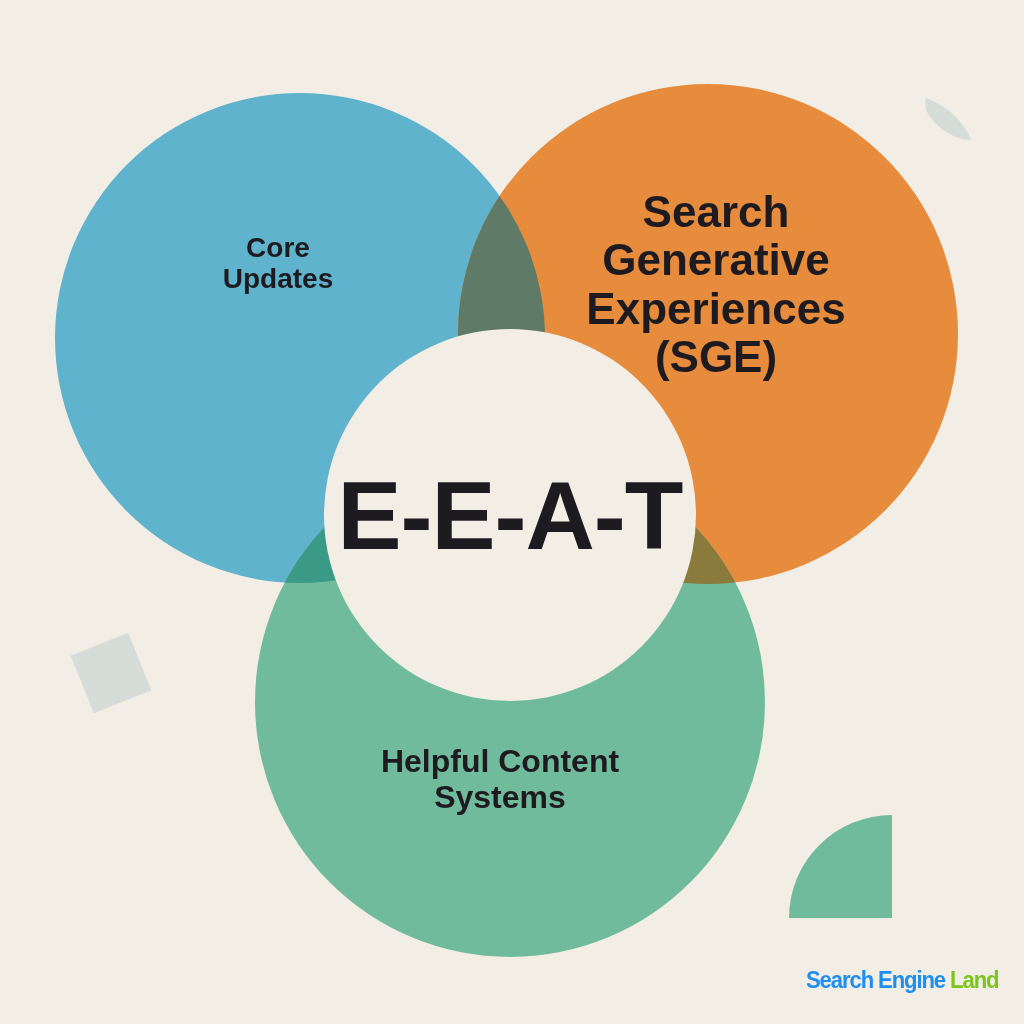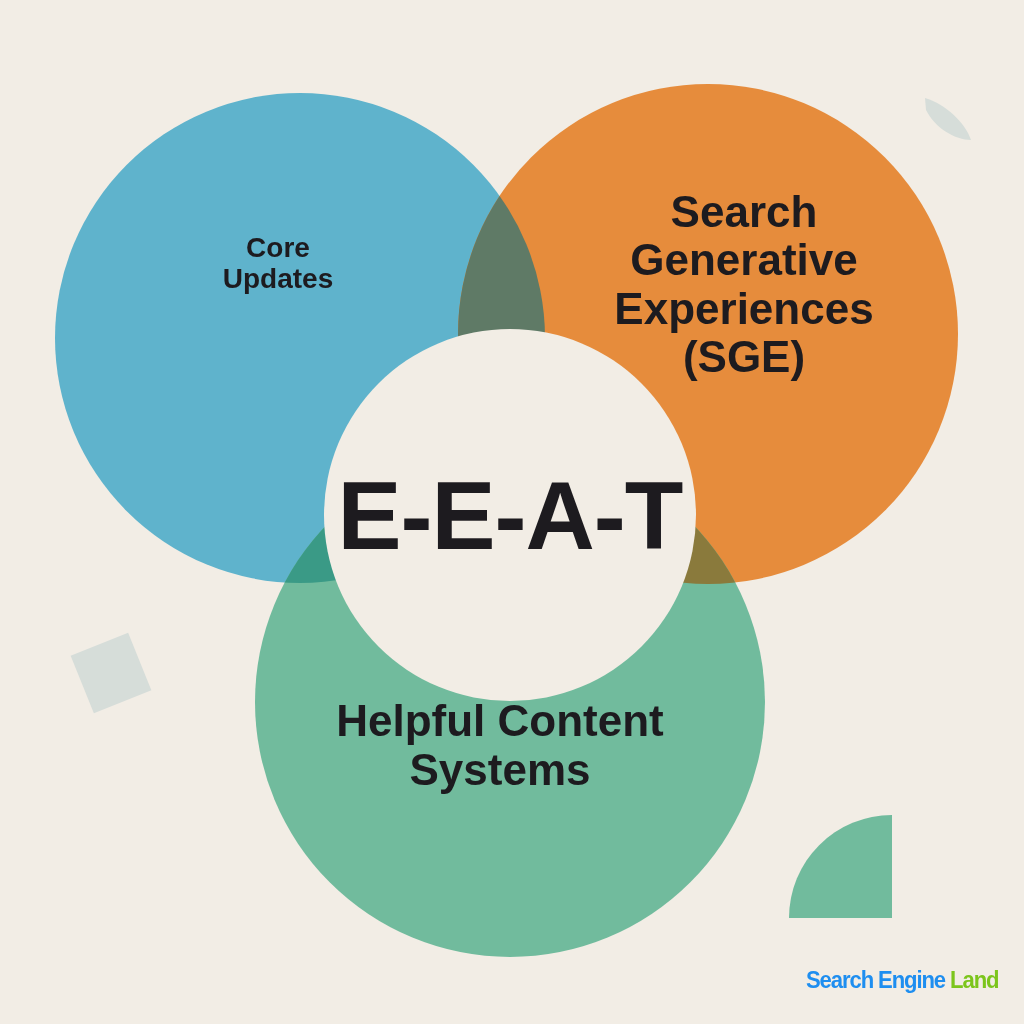--- a/index.html
+++ b/index.html
@@ -13,22 +13,22 @@
     .label {
       position: absolute;
       text-align: center;
       color: #1d1b1f;
       font-family: "Liberation Sans", sans-serif;
       font-weight: bold;
       line-height: 1.12;
       white-space: pre-line;
     }
     .lbl-core { left: 148px; top: 232px; width: 260px; font-size: 28px; }
-    .lbl-sge { left: 589px; top: 188px; width: 310px; font-size: 44px; line-height: 1.1; }
-    .lbl-hcs { left: 270px; top: 696px; width: 460px; font-size: 44px; }
+    .lbl-sge { left: 561px; top: 188px; width: 310px; font-size: 44px; line-height: 1.1; }
+    .lbl-hcs { left: 270px; top: 744px; width: 460px; font-size: 32px; }
     .lbl-center { left: 325px; top: 468px; width: 370px; font-size: 96px; letter-spacing: -1px; line-height: 1; }
     .brand {
       position: absolute; left: 806px; top: 966px;
       font-family: "Liberation Sans", sans-serif;
       font-weight: bold; font-size: 24px; letter-spacing: -1.2px;
       transform: scaleX(0.92); transform-origin: left center;
     }
     .brand .b1 { color: #1e8ef0; }
     .brand .b2 { color: #7cc51c; }
   </style>

